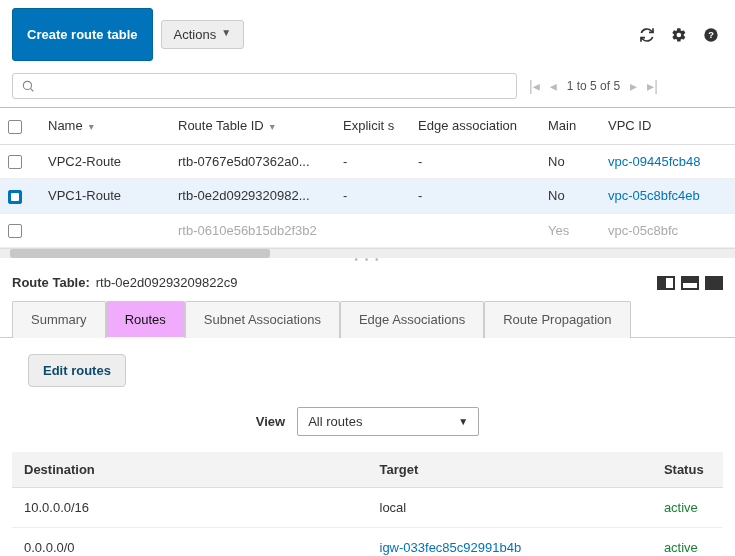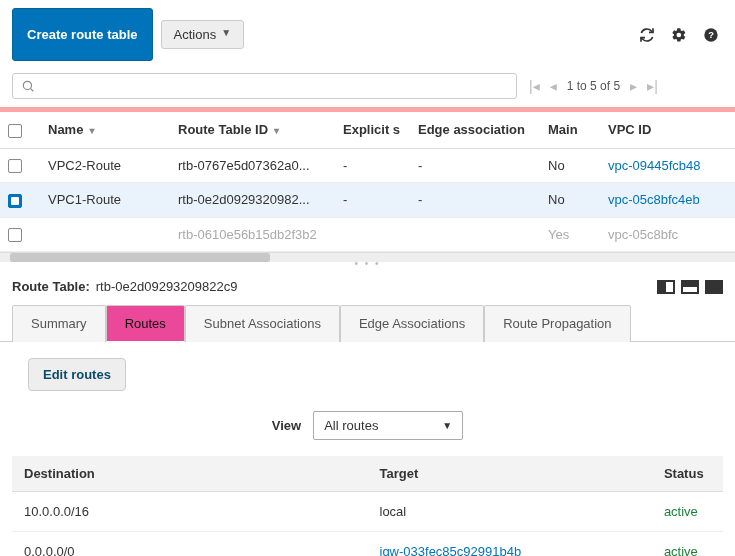--- a/index.html
+++ b/index.html
@@ -14,21 +14,21 @@
     
     .search-row { display: flex; align-items: center; padding: 4px 12px 8px; gap: 12px; }
     .search-box { flex: 1; display: flex; align-items: center; border: 1px solid #ccc; border-radius: 3px; padding: 5px 8px; gap: 6px; max-width: 505px; }
     .search-box input { border: none; outline: none; flex: 1; font-size: 13px; color: #333; }
     .search-box input::placeholder { color: #888; }
     .paginator { display: flex; align-items: center; gap: 10px; color: #555; }
     .paginator .nav { color: #bbb; cursor: pointer; font-size: 14px; }
     .paginator .label { font-size: 12px; }
     
     table.rt-list { width: 100%; border-collapse: collapse; }
-    table.rt-list th { text-align: left; font-weight: bold; padding: 10px 8px; border-top: 5px solid #fca5a5; border-bottom: 1px solid #ddd; background: #fff; font-size: 13px; white-space: nowrap; }
+    table.rt-list th { text-align: left; font-weight: normal; padding: 10px 8px; border-top: 1px solid #fca5a5; border-bottom: 1px solid #ddd; background: #fff; font-size: 13px; white-space: nowrap; }
     .sort-caret { display:inline-block; margin-left:6px; color:#888; font-size:10px; }
     table.rt-list td { padding: 9px 8px; border-bottom: 1px solid #eee; white-space: nowrap; overflow: hidden; text-overflow: ellipsis; }
     table.rt-list tr.selected { background: #eaf3fb; }
     table.rt-list tr.dimmed td { color: #aaa; }
     .checkbox { width: 14px; height: 14px; border: 1px solid #888; border-radius: 2px; display: inline-block; vertical-align: middle; }
     .checkbox.checked { background: #0073bb; border-color: #0073bb; position: relative; }
     .checkbox.checked::after { content:""; position:absolute; inset:2px; background:#fff; border-radius:1px; }
     .link { color: #0073bb; cursor: pointer; }
     .scrollbar-stub { height: 10px; background: #eee; border-top: 1px solid #ddd; }
     .scrollbar-thumb { height: 100%; width: 260px; background: #c8c8c8; margin-left: 10px; border-radius: 2px; }
@@ -36,28 +36,28 @@
     .detail-header { display: flex; align-items: center; padding: 10px 12px; }
     .detail-header .label { font-weight: bold; margin-right: 6px; }
     .layout-icons { display: flex; gap: 6px; }
     .layout-icons .layout-btn { width: 18px; height: 14px; border: 2px solid #333; cursor: pointer; }
     .layout-icons .layout-btn.split-h { background: linear-gradient(to right, #333 50%, #fff 50%); }
     .layout-icons .layout-btn.split-v { background: linear-gradient(to bottom, #333 50%, #fff 50%); }
     .layout-icons .layout-btn.full { background: #333; }
     
     .tabs { display: flex; border-bottom: 1px solid #ccc; padding: 0 12px; gap: 0; }
     .tab { padding: 10px 18px; font-size: 13px; cursor: pointer; background: #f5f5f5; border: 1px solid #ccc; border-bottom: none; border-radius: 2px 2px 0 0; color: #555; position: relative; top: 1px; }
-    .tab.active { background: #ec4899; color: #111; border-bottom: 1px solid #fff; font-weight: normal; }
+    .tab.active { background: #f0abfc; color: #111; border-bottom: 1px solid #fff; font-weight: normal; }
     
     .tab-body { padding: 16px 12px; }
     .btn-edit { background: #eee; border: 1px solid #ccc; border-radius: 4px; padding: 8px 14px; font-size: 13px; cursor: pointer; margin-left: 16px; font-weight: bold; color:#0c4a6e; }
     
     .view-row { text-align: center; margin: 20px 0 16px; display:flex; justify-content:center; align-items:center; gap:12px; }
     .view-row .view-label { font-weight: bold; }
-    .view-select { display:inline-flex; align-items:center; justify-content:space-between; border:1px solid #aaa; border-radius:2px; padding:6px 10px; width:150px; cursor:pointer; }
+    .view-select { display:inline-flex; align-items:center; justify-content:space-between; border:1px solid #aaa; border-radius:2px; padding:6px 10px; width:182px; cursor:pointer; }
     
     table.routes { width: 100%; border-collapse: collapse; margin-top: 8px; }
     table.routes th { background: #f3f3f3; text-align: left; padding: 10px 12px; font-weight: bold; border-bottom: 1px solid #ddd; }
     table.routes td { padding: 12px 12px; border-bottom: 1px solid #eee; }
     .status-active { color: #1a7f37; }
     
     .drag-handle { text-align:center; color:#bbb; font-size:10px; letter-spacing:2px; margin-top:-4px; }
   </style>
 </head>
 <body>

